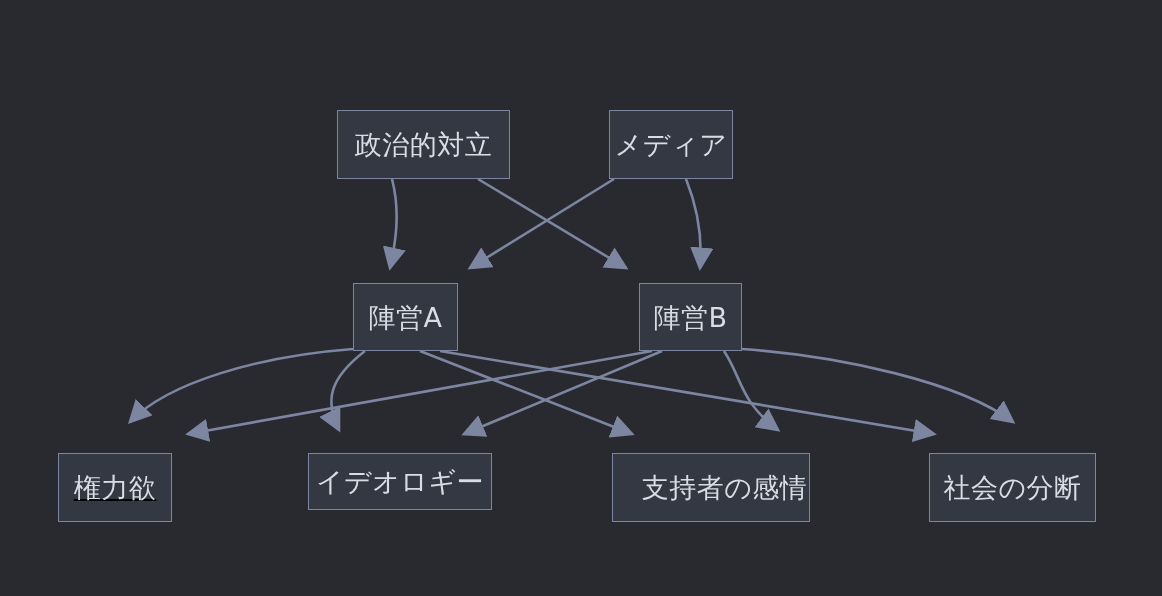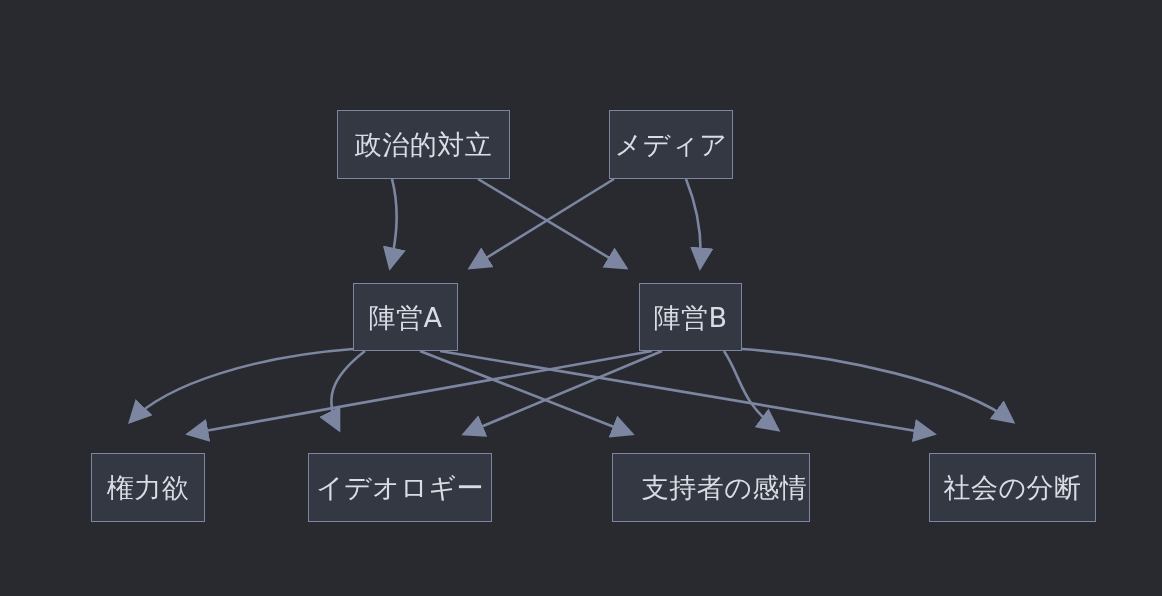--- a/index.html
+++ b/index.html
@@ -94,25 +94,25 @@
   </div>
 
   <div class="node" style="left:639px; top:283px; width:103px; height:68px;">
     <span class="node-label">陣営B</span>
   </div>
 
   <div class="node" style="left:353px; top:283px; width:105px; height:68px;">
     <span class="node-label">陣営A</span>
   </div>
 
-  <div class="node" style="left:91px; top:453px; width:114px; height:69px;">
+  <div class="node" style="left:58px; top:453px; width:114px; height:69px;text-decoration:underline;">
     <span class="node-label">権力欲</span>
   </div>
 
-  <div class="node" style="left:308px; top:453px; width:184px; height:69px;">
+  <div class="node" style="left:308px; top:453px; width:184px; height:57px;">
     <span class="node-label">イデオロギー</span>
   </div>
 
   <div class="node" style="left:612px; top:453px; width:198px; height:69px;padding-left:27px;">
     <span class="node-label">支持者の感情</span>
   </div>
 
   <div class="node" style="left:929px; top:453px; width:167px; height:69px;">
     <span class="node-label">社会の分断</span>
   </div>

